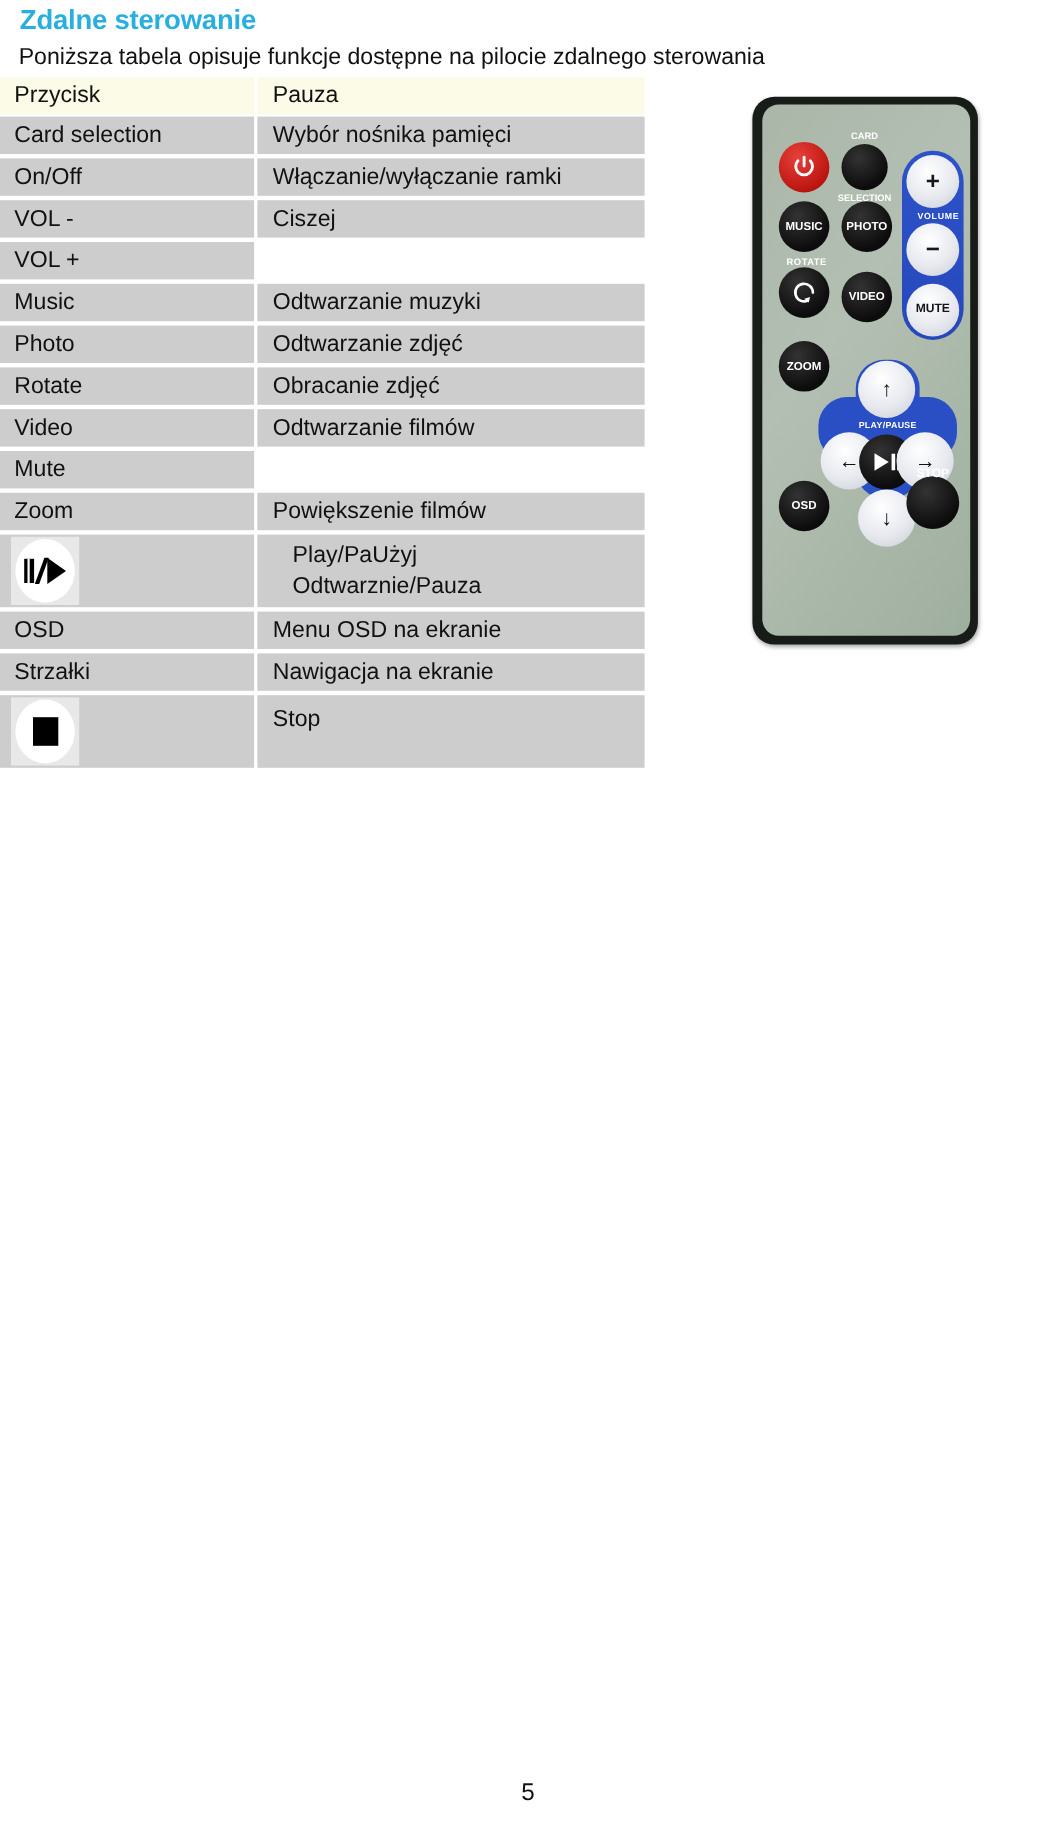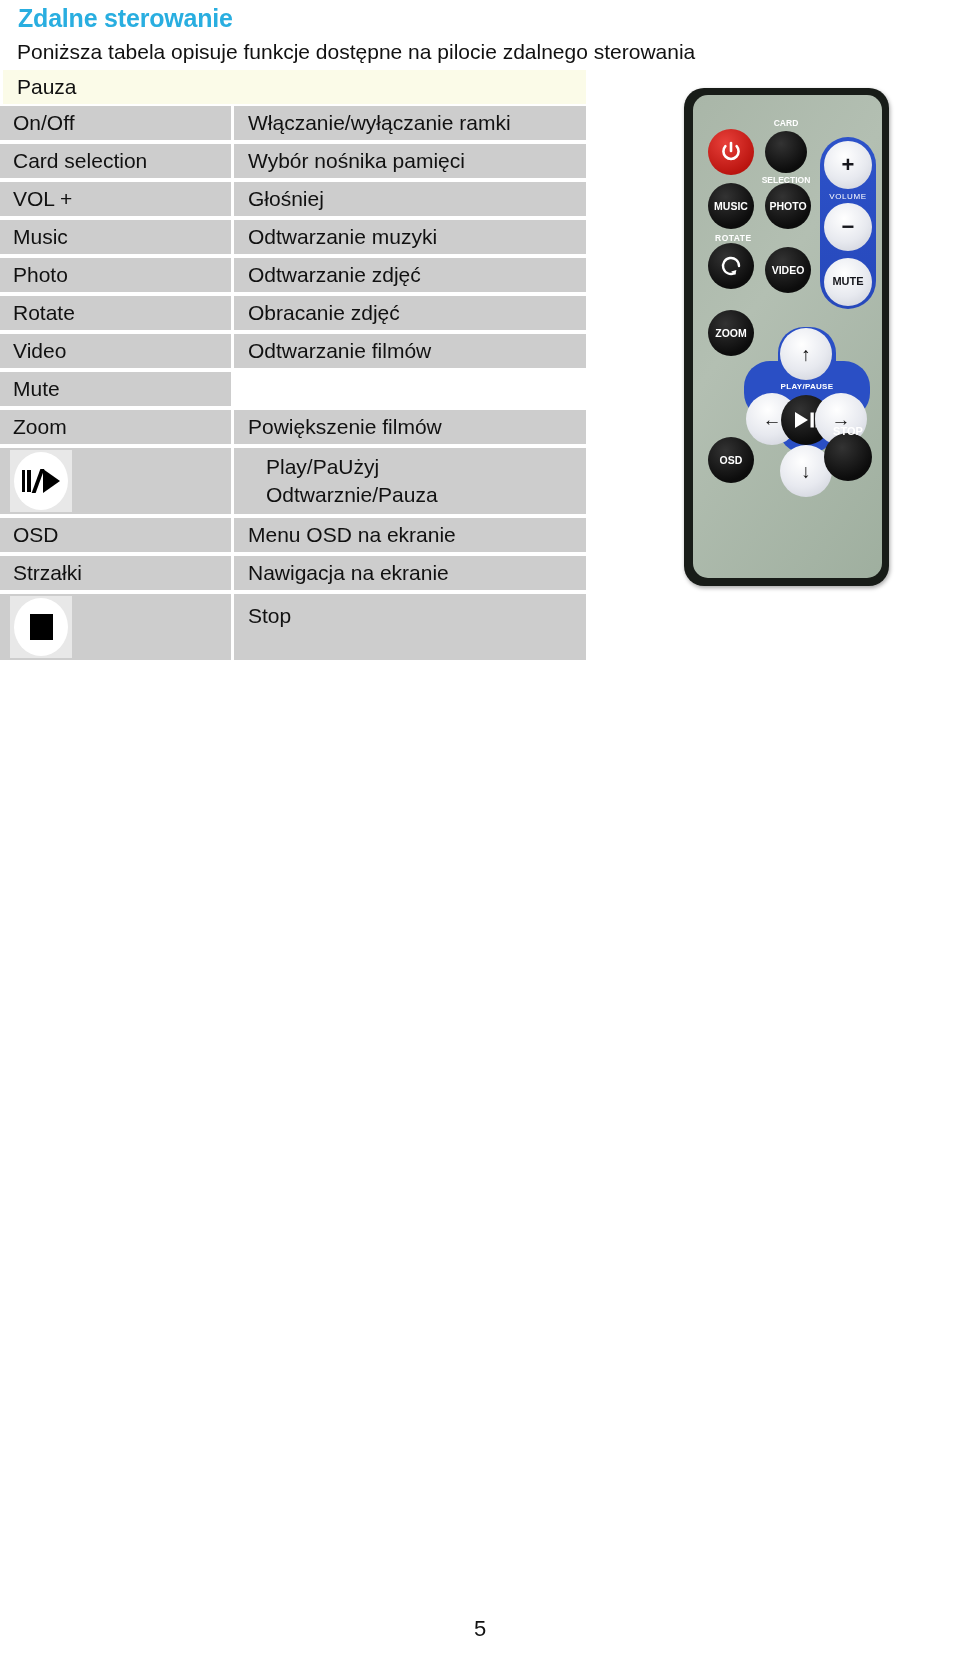--- a/index.html
+++ b/index.html
@@ -224,23 +224,23 @@
     position: absolute;
     background: #2a4fc5;
     border-radius: 26px;
   }
   #blue-dpad .arm.v { left: 34px; top: 0; width: 58px; height: 126px; }
   #blue-dpad .arm.h { top: 34px; left: 0; width: 126px; height: 58px; }
   .vol-label {
     position: absolute;
     color: #ffffff;
     font-size: 8px;
-    font-weight: normal;
+    font-weight: bold;
     letter-spacing: 0.6px;
-    text-align: center;
+    text-align: right;
   }
   .pp-label {
     position: absolute;
     color: #ffffff;
     font-size: 8px;
     font-weight: bold;
     letter-spacing: 0.3px;
     text-align: center;
     white-space: nowrap;
   }
@@ -269,43 +269,47 @@
   }
 </style>
 </head>
 <body>
 
 <div id="page-title">Zdalne sterowanie</div>
 <div id="intro-text">Poniższa tabela opisuje funkcje dostępne na pilocie zdalnego sterowania</div>
 
 <div id="remote-table">
   <div class="trow header-row">
+    <div class="cell-btn">Przycisk</div>
     <div class="cell-desc">
       <span class="desc-line">Pauza</span>
     </div>
   </div>
 
   <div id="rows-host">
       <div class="trow">
+        <div class="cell-btn">Card selection</div>
+        <div class="cell-desc">
+          <span class="desc-line">Wybór nośnika pamięci</span>
+        </div>
+      </div>
+      <div class="trow">
         <div class="cell-btn">On/Off</div>
         <div class="cell-desc">
           <span class="desc-line">Włączanie/wyłączanie ramki</span>
         </div>
       </div>
       <div class="trow">
-        <div class="cell-btn">Card selection</div>
-        <div class="cell-desc">
-          <span class="desc-line">Wybór nośnika pamięci</span>
+        <div class="cell-btn">VOL -</div>
+        <div class="cell-desc">
+          <span class="desc-line">Ciszej</span>
         </div>
       </div>
       <div class="trow">
         <div class="cell-btn">VOL +</div>
-        <div class="cell-desc">
-          <span class="desc-line">Głośniej</span>
-        </div>
       </div>
       <div class="trow">
         <div class="cell-btn">Music</div>
         <div class="cell-desc">
           <span class="desc-line">Odtwarzanie muzyki</span>
         </div>
       </div>
       <div class="trow">
         <div class="cell-btn">Photo</div>
         <div class="cell-desc">

